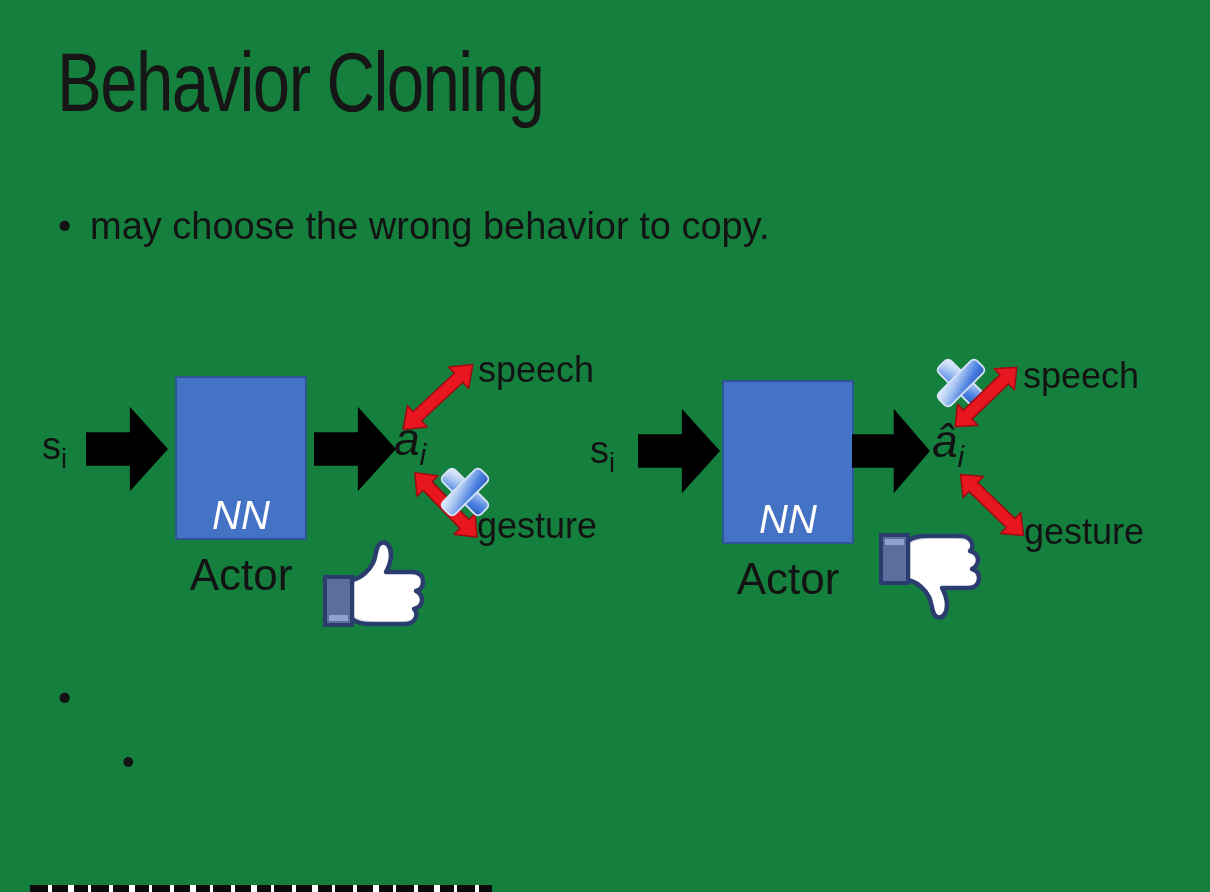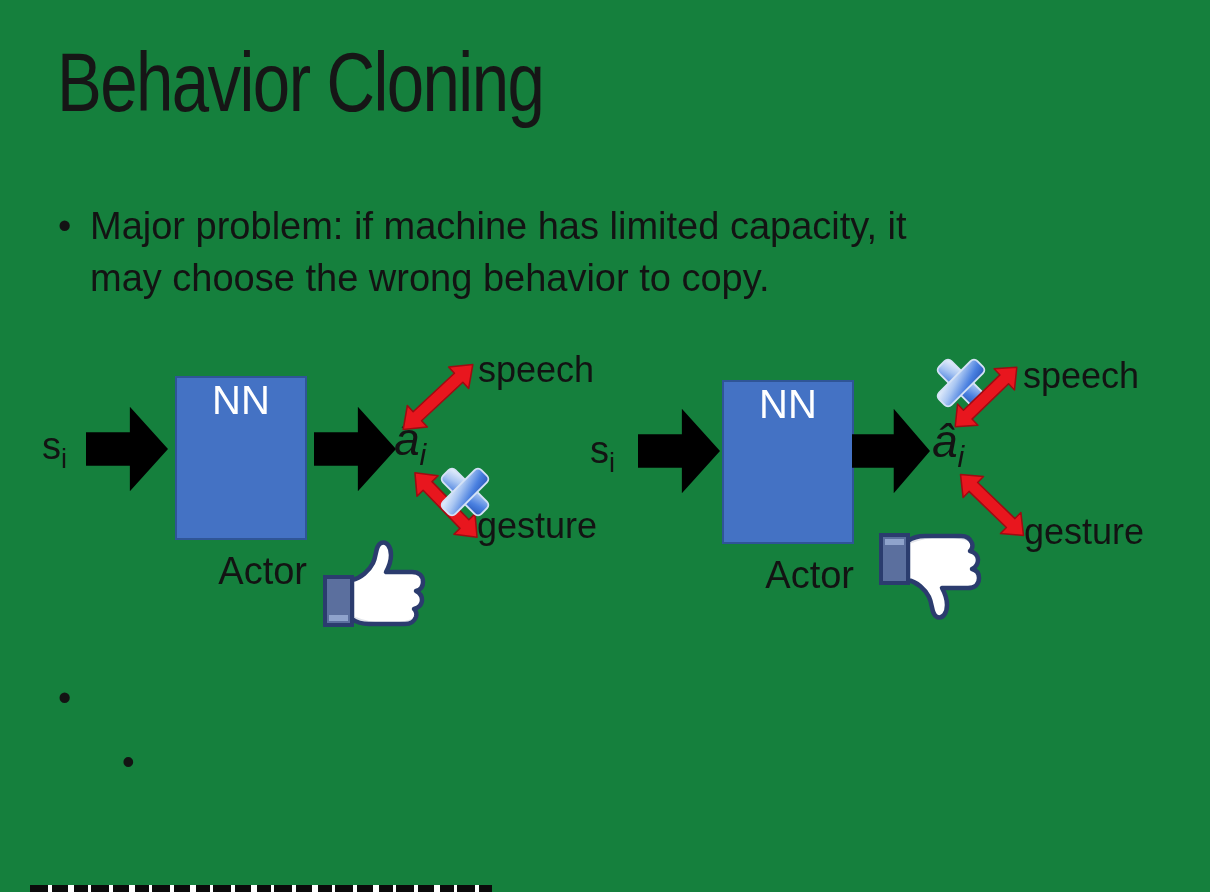--- a/index.html
+++ b/index.html
@@ -13,21 +13,21 @@
   .bullet-row{display:flex;align-items:flex-start;}
   .dot{font-size:38px;line-height:52px;width:32px;flex:0 0 32px;}
   .btxt{font-size:38px;line-height:52px;}
   .b1{left:58px;top:200px;width:1100px;}
   .b2{left:58px;top:672px;width:1120px;}
   .b3{left:122px;top:737px;width:1050px;}
   .b3 .dot{font-size:36px;line-height:50px;width:30px;flex:0 0 30px;}
   .b3 .btxt{font-size:37px;line-height:50px;}
 
   .nnbox{background:var(--nn-box,#4472C4);border:2px solid var(--nn-box-border,#2F5597);
-         display:flex;align-items:flex-start;justify-content:center;box-sizing:border-box;}
+         display:flex;align-items:flex-end;justify-content:center;box-sizing:border-box;font-style:italic;}
   .nnbox span{color:#fff;font-size:40px;}
   .nn-left{left:175px;top:376px;width:132px;height:164px;}
   .nn-right{left:722px;top:380px;width:132px;height:164px;}
 
   .mathsans{font-size:38px;white-space:nowrap;}
   .mathsans sub{font-size:27px;}
   .mathserif{font-family:Liberation Sans, sans-serif;font-style:italic;font-size:46px;white-space:nowrap;}
   .mathserif sub{font-size:30px;font-style:italic;}
   .si-left{left:42px;top:425px;}
   .si-right{left:590px;top:429px;}
@@ -49,21 +49,21 @@
   .cross{width:58px;height:58px;}
   .x-left{left:436px;top:463px;}
   .x-right{left:932px;top:354px;}
 
   .lbl{font-size:36px;white-space:nowrap;}
   .speech-left{left:478px;top:349px;}
   .gesture-left{left:477px;top:505px;}
   .speech-right{left:1023px;top:355px;}
   .gesture-right{left:1024px;top:511px;}
 
-  .actor{font-size:38px;text-align:right;width:132px;}
+  .actor{font-size:44px;text-align:center;width:132px;}
   .actor-left{left:175px;top:550px;}
   .actor-right{left:722px;top:554px;}
 
   .thumb{width:112px;height:94px;}
   .thumb-left{left:320px;top:536px;}
   .thumb-right{left:876px;top:530px;transform:scaleY(-1);}
 
   .strip{left:30px;top:885px;width:462px;height:7px;
          background:repeating-linear-gradient(90deg,#0b0b0b 0 18px,#ffffff 18px 22px,
                     #0b0b0b 22px 38px,#ffffff 38px 44px,#0b0b0b 44px 58px,#ffffff 58px 61px);}
@@ -71,21 +71,20 @@
 </head>
 <body>
 
 <div class="slide">
 
   <div class="abs title">Behavior Cloning</div>
 
   <div class="abs bullet-row b1">
     <span class="dot">•</span>
     <div class="btxt">
-      <div>Major problem: if machine has limited capacity, it</div>
       <div>may choose the wrong behavior to copy.</div>
     </div>
   </div>
 
   <div>
     <div class="abs mathsans si-left"><span>s</span><sub>i</sub></div>
 
     <svg class="abs blockarrow a1-left" viewBox="0 0 86 100" preserveAspectRatio="none">
       <polygon points="0,33 46,33 46,7 86,50 46,93 46,67 0,67" fill="#000"></polygon>
     </svg>

